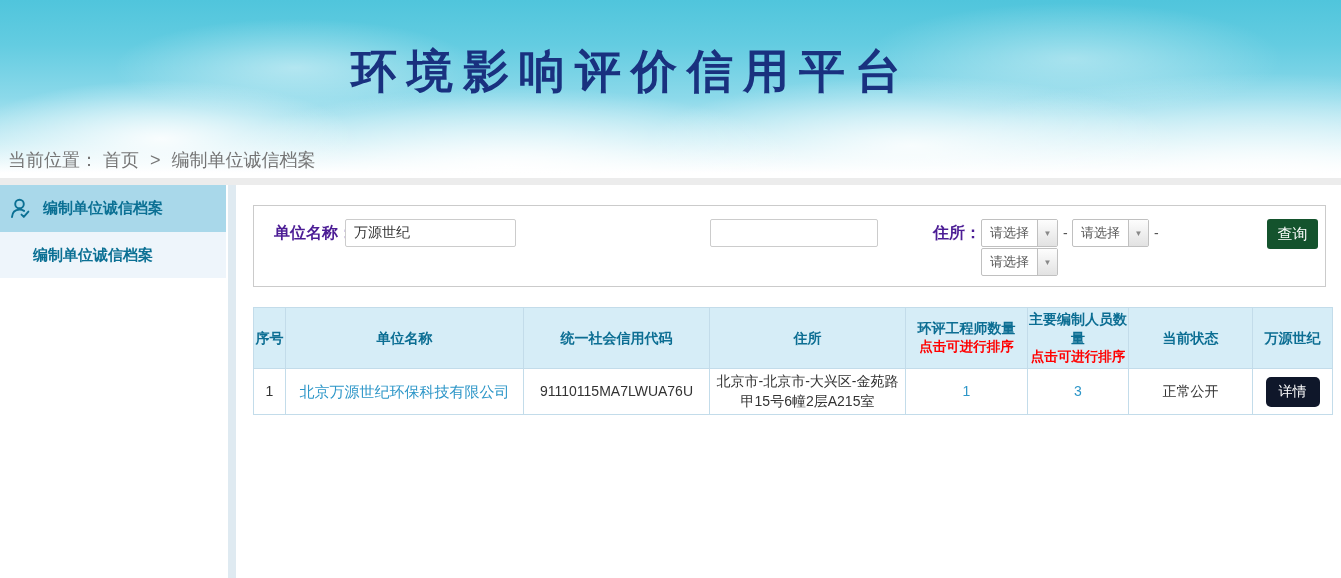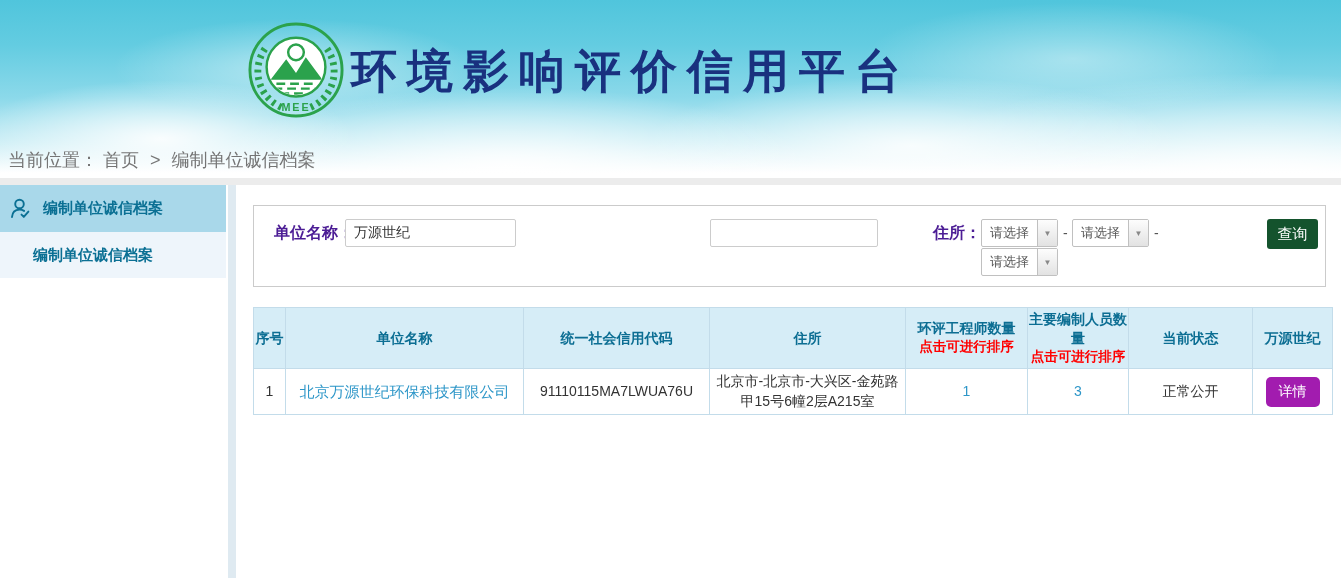--- a/index.html
+++ b/index.html
@@ -98,47 +98,30 @@
   .sort-hint { display:block; color:#ff0000; font-size:13.5px; font-weight:bold; }
   .result-table td {
     border:1px solid #c3dcea; background:#fff; height:46px;
     text-align:center; vertical-align:middle; font-size:14px; color:#333;
     padding:2px 6px; line-height:1.4;
   }
   .company-link { color:#2d96c8; font-size:15px; text-decoration:none; cursor:pointer;margin-top:12px; }
   .count-link { color:#2d96c8; text-decoration:none; cursor:pointer; }
   .code-cell { font-size:15px;margin-top:35px; }
   .detail-btn {
-    background:#a21caf; color:#fff; border:none; border-radius:5px;
+    background:#0f172a; color:#fff; border:none; border-radius:5px;
     font-size:14px; padding:6px 13px; cursor:pointer; font-family:inherit;
   }
 </style>
 </head>
 <body>
 
 <div class="page">
 
   <div class="header">
-    <div class="logo">
-      <svg viewBox="0 0 100 100" width="98" height="98">
-        <circle cx="50" cy="50" r="47" fill="none" stroke="#2ba24c" stroke-width="3"></circle>
-        <path d="M35,88 A40,40 0 0 1 21,25" fill="none" stroke="#2ba24c" stroke-width="7" stroke-dasharray="3 4.5"></path>
-        <path d="M65,88 A40,40 0 0 0 79,25" fill="none" stroke="#2ba24c" stroke-width="7" stroke-dasharray="3 4.5"></path>
-        <circle cx="50" cy="47" r="30" fill="#ffffff" stroke="#2ba24c" stroke-width="2.5"></circle>
-        <clipPath id="innerClip">
-            <circle cx="50" cy="47" r="28.5"></circle>
-          </clipPath>
-        <g clip-path="url(#innerClip)">
-          <circle cx="50" cy="32" r="8" fill="#ffffff" stroke="#2ba24c" stroke-width="2.5"></circle>
-          <path d="M24,60 L40,39 L50,53 L60,37 L77,60 Z" fill="#2ba24c"></path>
-          <path d="M30,64 H70 M27,69 H73 M34,74 H66" stroke="#2ba24c" stroke-width="2.4" stroke-dasharray="9 5"></path>
-        </g>
-        <text x="50" y="92" text-anchor="middle" font-size="11" font-weight="bold" letter-spacing="2" fill="#2ba24c" font-family="Liberation Sans, sans-serif">MEE</text>
-      </svg>
-    </div>
     <div class="site-title">环境影响评价信用平台</div>
     <div class="breadcrumb">
       <span>当前位置：</span>
       <a>首页</a>
       <span class="sep">&gt;</span>
       <span>编制单位诚信档案</span>
     </div>
   </div>
 
   <div class="gray-band"></div>

